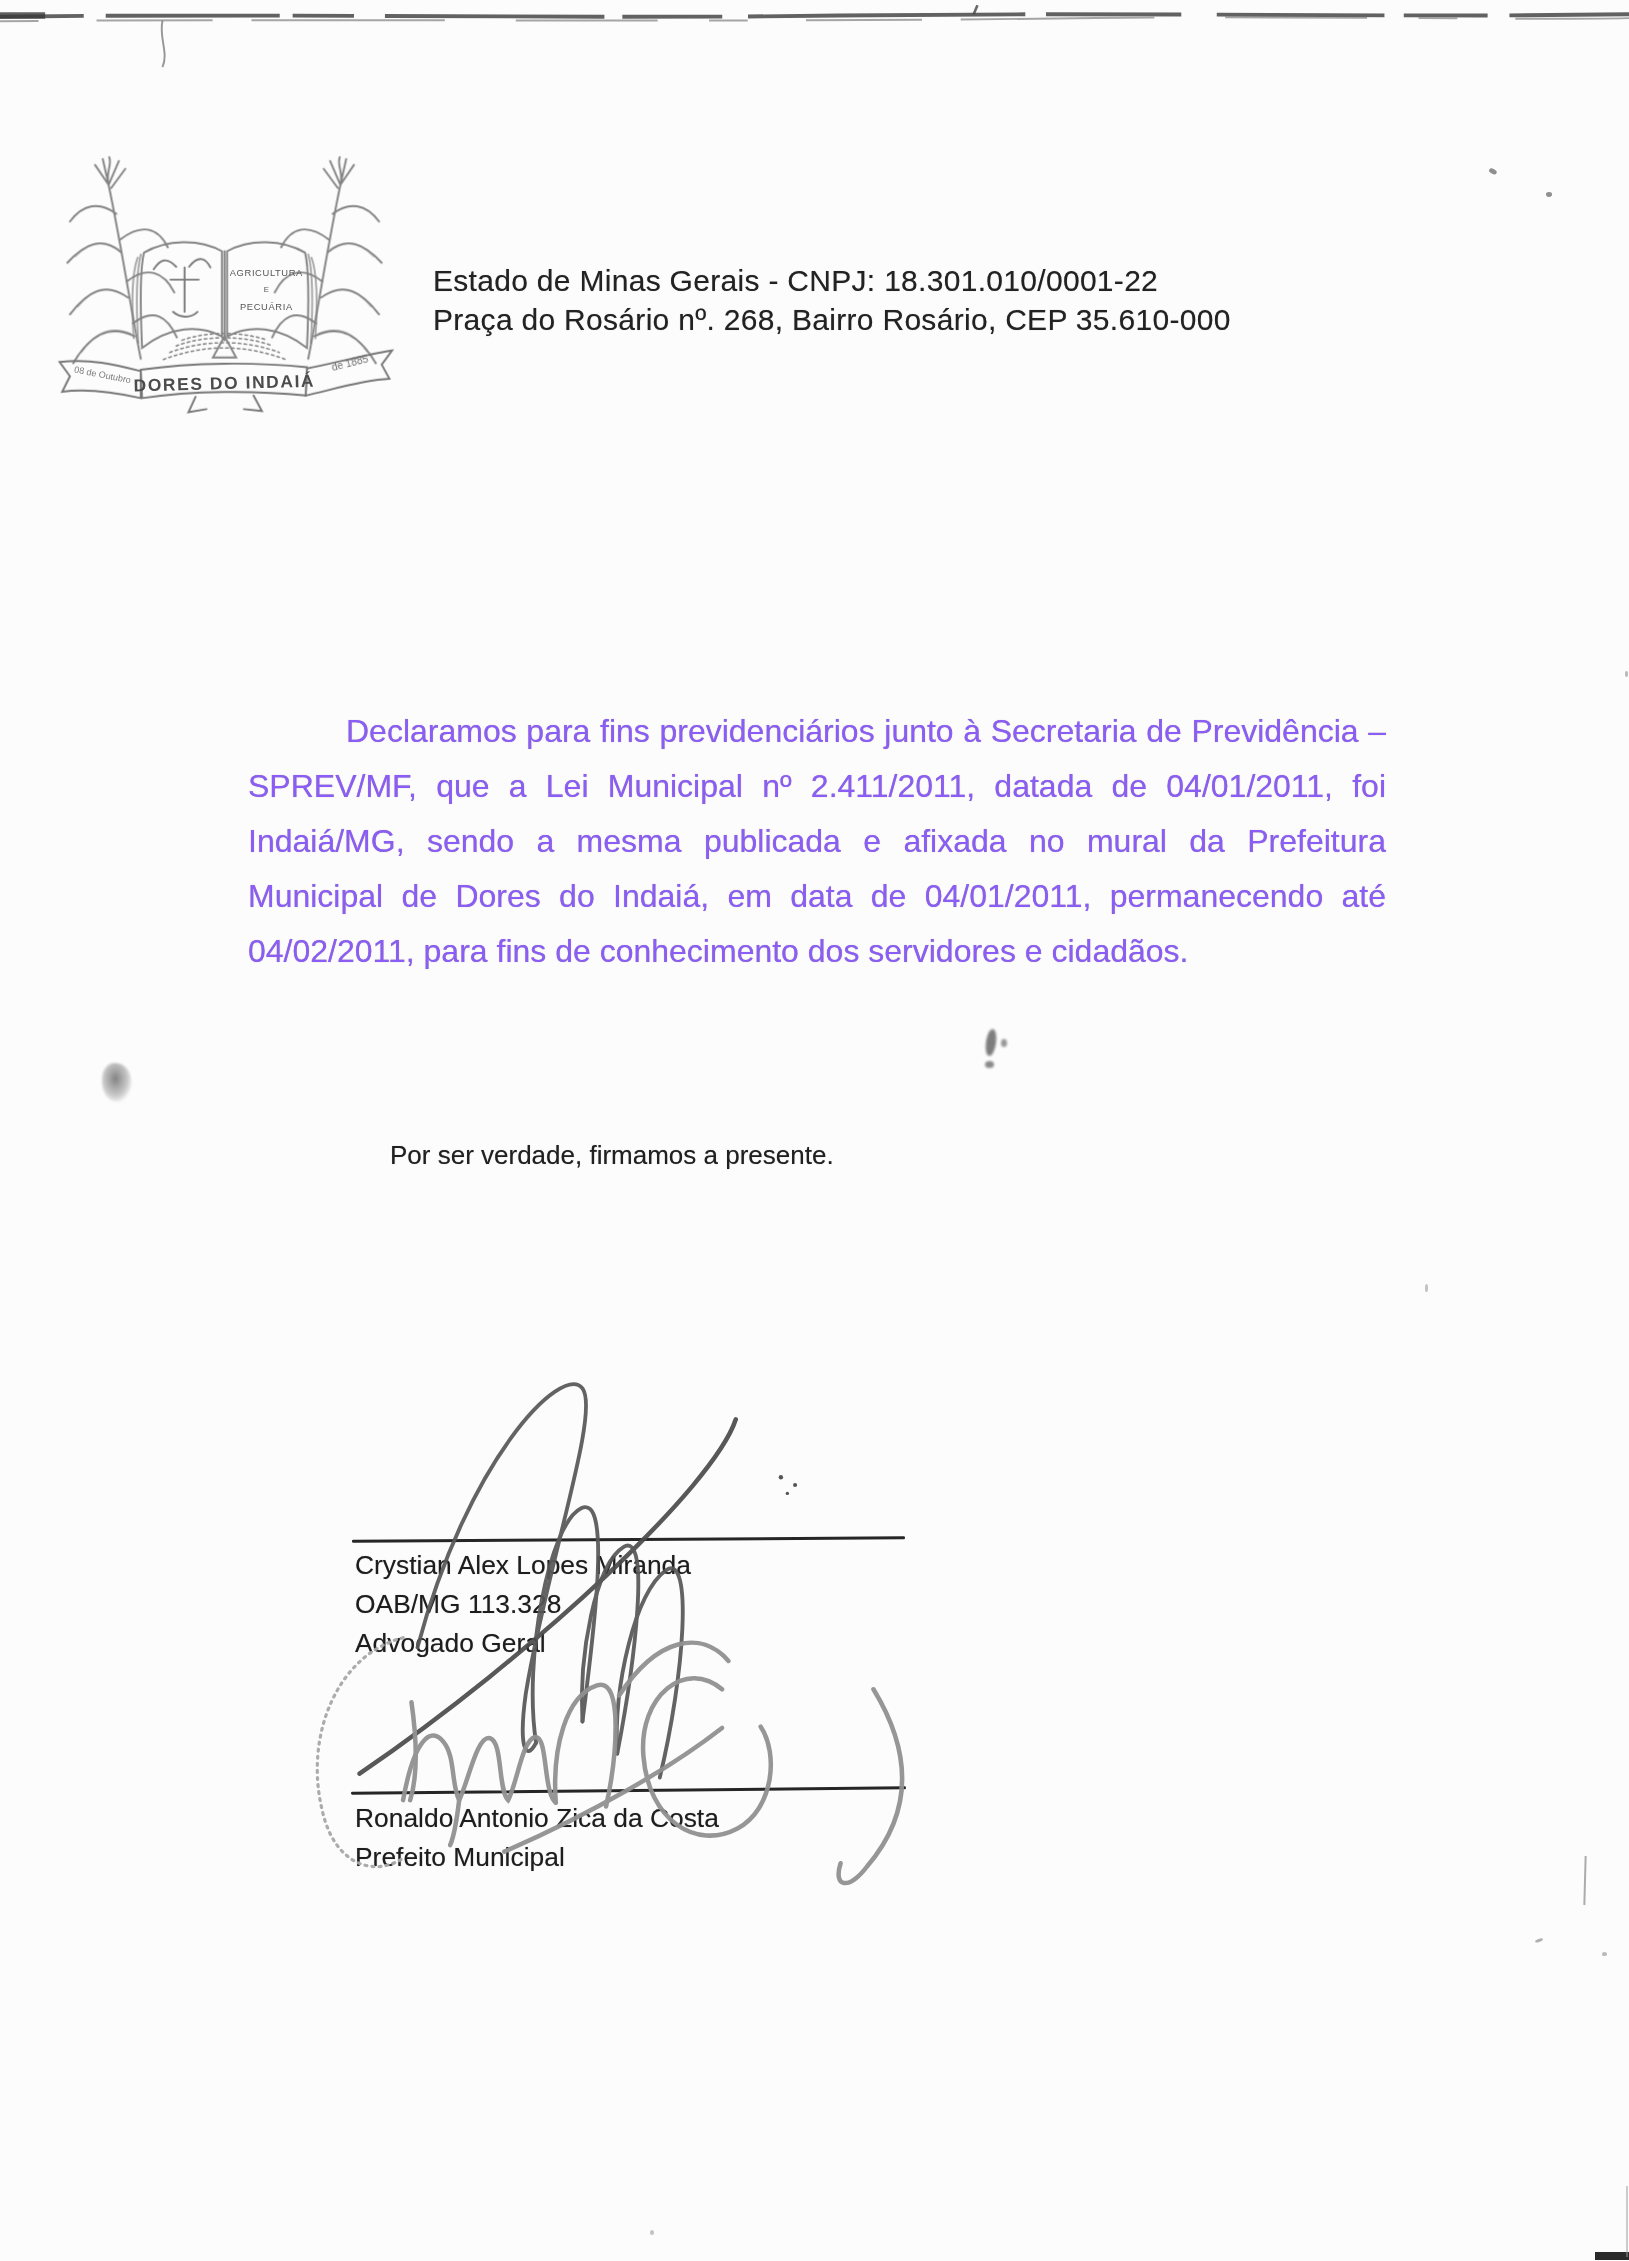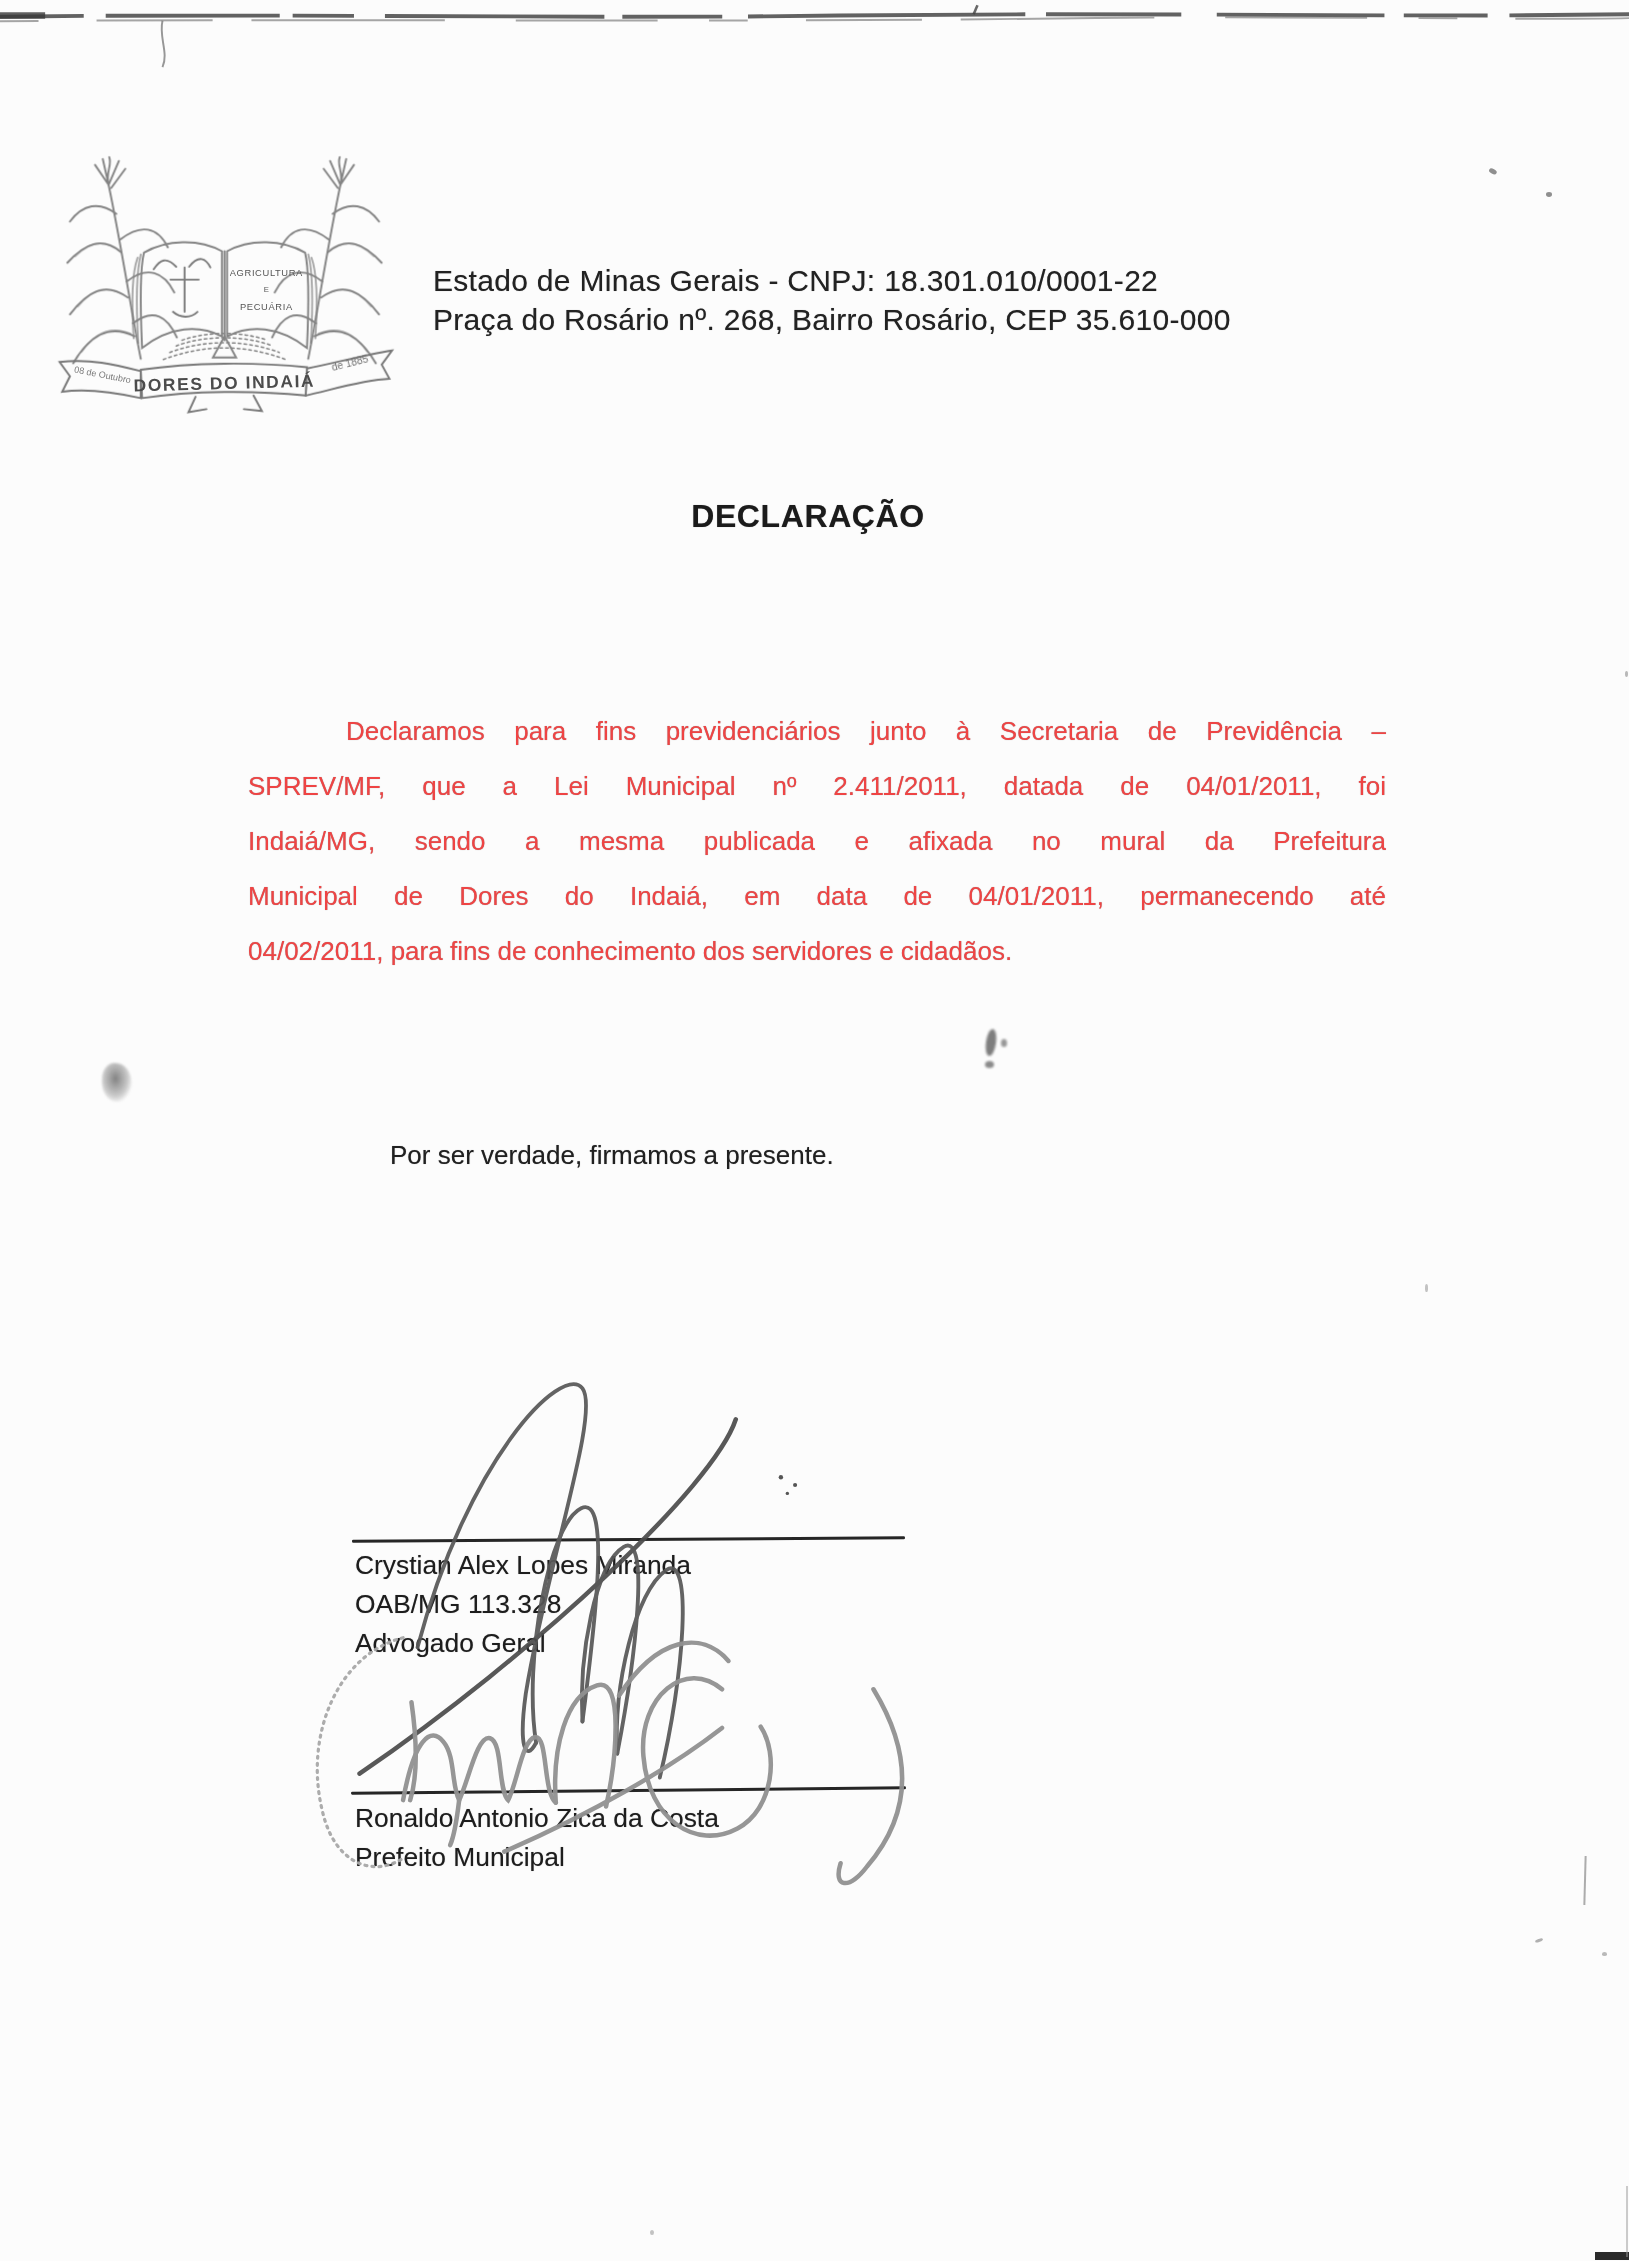--- a/index.html
+++ b/index.html
@@ -10,21 +10,21 @@
   
   .hdr-title{left:432px;top:205px;font-family:"Liberation Serif",serif;font-weight:bold;
              font-size:33px;letter-spacing:1px;color:#161616;}
   .hdr-sub{font-family:Liberation Sans, sans-serif;font-size:30px;letter-spacing:0.3px;color:#222;}
   .hdr-sub1{left:433px;top:264px;}
   .hdr-sub2{left:433px;top:303px;}
   
   .doc-title{left:0;top:498px;width:1630px;text-align:center;padding-right:14px;box-sizing:border-box;
              font-size:32px;font-weight:bold;letter-spacing:0.6px;color:#1b1b1b;}
   
-  .body-text{left:248px;top:704px;width:1138px;font-size:26px;line-height:55px;color:#ef4444;}
+  .body-text{left:248px;top:704px;width:1138px;font-size:32px;line-height:55px;color:#8b5cf6;}
   .jline{text-align:justify;text-align-last:justify;-moz-text-align-last:justify;text-justify:inter-word;}
   .jline-first{padding-left:98px;}
   .jline-last{text-align:center;text-align-last:left;}
   .plain-line{font-size:26px;color:#202020;}
   .closing{left:346px;top:1140px;margin-left:44px;}
   .dateline{left:346px;top:1275px;}
   
   .sig-line{height:3.2px;background:#262626;border-radius:1.3px;}
   .sig-line1{left:352px;top:1538px;width:553px;transform:rotate(-.35deg);}
   .sig-line2{left:351px;top:1789px;width:555px;transform:rotate(-.55deg);}
@@ -115,21 +115,20 @@
       <text x="345" y="260" font-size="14.5" letter-spacing="1" text-anchor="middle">PECUÁRIA</text>
       <text x="280" y="382" font-size="27" letter-spacing="2.5" text-anchor="middle" fill="#4c4c4c" font-weight="bold" transform="rotate(-1.5 280 380)">DORES DO INDAIÁ</text>
       <text x="0" y="0" font-size="14" fill="#7a7a7a" transform="translate(46,356) rotate(11)">08 de Outubro</text>
       <text x="0" y="0" font-size="16" fill="#707070" transform="translate(448,354) rotate(-14)">de 1885</text>
     </g>
   </svg>
 
   <div class="abs hdr-sub hdr-sub1 soft">Estado de Minas Gerais - CNPJ: 18.301.010/0001-22</div>
   <div class="abs hdr-sub hdr-sub2 soft">Praça do Rosário nº. 268, Bairro Rosário, CEP 35.610-000</div>
 
-  <div class="abs doc-title soft">DECLARAÇÃO</div>
 
   <div class="abs body-text soft">
     <div class="jline jline-first">Declaramos para fins previdenciários junto à Secretaria de Previdência –</div>
     <div class="jline">SPREV/MF, que a Lei Municipal nº 2.411/2011, datada de 04/01/2011, foi</div>
     <div class="jline">Indaiá/MG, sendo a mesma publicada e afixada no mural da Prefeitura</div>
     <div class="jline">Municipal de Dores do Indaiá, em data de 04/01/2011, permanecendo até</div>
     <div class="jline jline-last">04/02/2011, para fins de conhecimento dos servidores e cidadãos.</div>
   </div>
 
   <div class="abs plain-line closing soft">Por ser verdade, firmamos a presente.</div>

